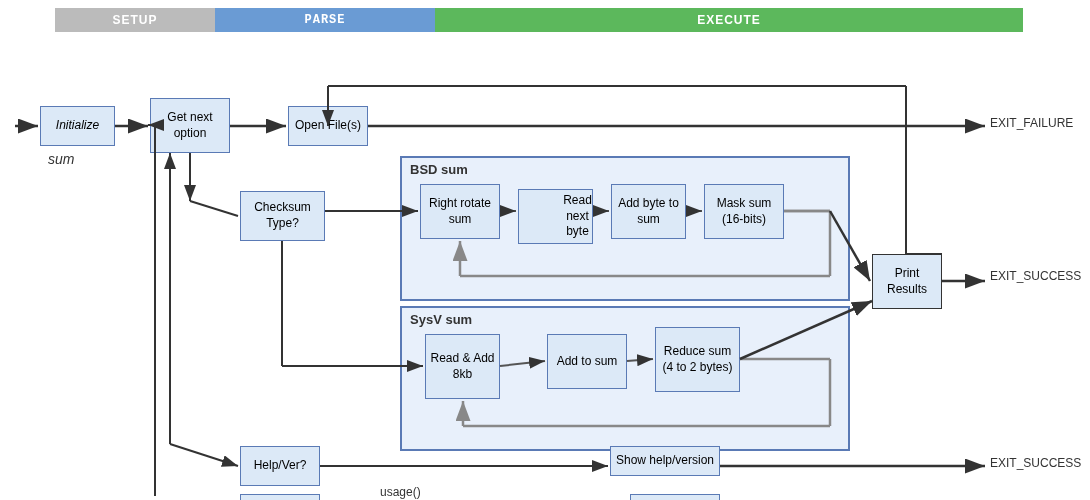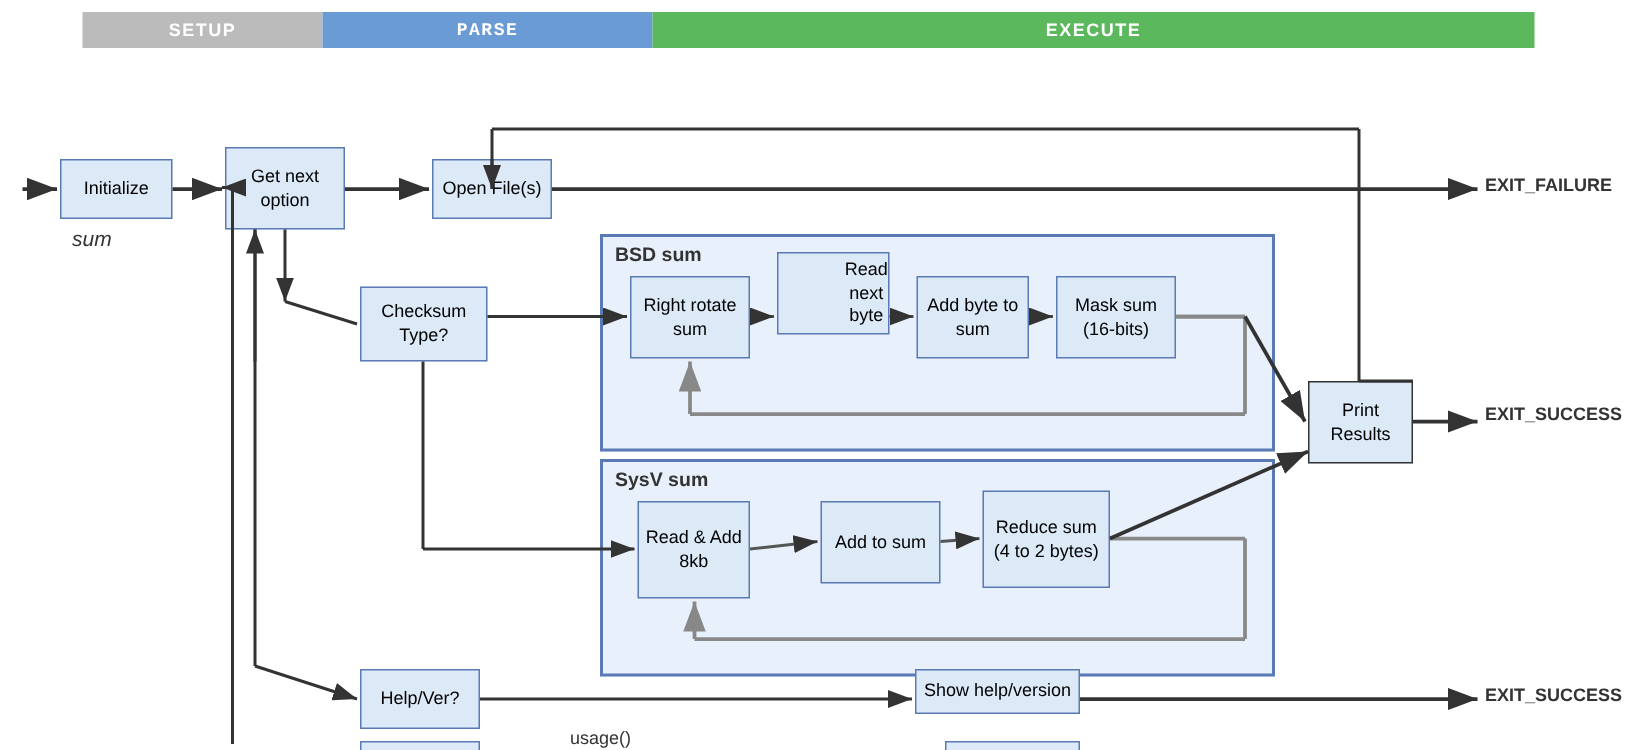--- a/index.html
+++ b/index.html
@@ -102,21 +102,21 @@
       position: absolute;
       font-size: 12px;
       color: #333;
     }
 
     
     .exit-label {
       position: absolute;
       font-size: 12px;
       color: #333;
-      font-weight: bold;
+      font-weight: normal;
     }
 
     
     .arrows-svg {
       position: absolute;
       top: 0;
       left: 0;
       width: 1070px;
       height: 460px;
       pointer-events: none;
@@ -146,33 +146,33 @@
 <div class="diagram">
 
   <div class="group-box" style="left:390px; top:120px; width:450px; height:145px;">
     <span class="group-label">BSD sum</span>
   </div>
 
   <div class="group-box" style="left:390px; top:270px; width:450px; height:145px;">
     <span class="group-label">SysV sum</span>
   </div>
 
-  <div class="box" style="left:30px; top:70px; width:75px; height:40px;">Initialize</div>
+  <div class="box" style="left:30px; top:70px; width:75px; height:40px;font-style:italic;">Initialize</div>
 
   <div class="label" style="left:38px; top:115px; font-style:italic; font-size:14px;">sum</div>
 
   <div class="box" style="left:140px; top:62px; width:80px; height:55px;">Get next option</div>
 
   <div class="box" style="left:278px; top:70px; width:80px; height:40px;">Open File(s)</div>
 
   <div class="box" style="left:230px; top:155px; width:85px; height:50px;">Checksum Type?</div>
 
   <div class="box" style="left:410px; top:148px; width:80px; height:55px;">Right rotate sum</div>
 
-  <div class="box" style="left:508px; top:132px; width:75px; height:55px;padding-left:48px;">Read next byte</div>
+  <div class="box" style="left:508px; top:153px; width:75px; height:55px;padding-left:48px;">Read next byte</div>
 
   <div class="box" style="left:601px; top:148px; width:75px; height:55px;">Add byte to sum</div>
 
   <div class="box" style="left:694px; top:148px; width:80px; height:55px;">Mask sum (16-bits)</div>
 
   <div class="box" style="left:415px; top:298px; width:75px; height:65px;">Read &amp; Add 8kb</div>
 
   <div class="box" style="left:537px; top:298px; width:80px; height:55px;">Add to sum</div>
 
   <div class="box" style="left:645px; top:291px; width:85px; height:65px;">Reduce sum (4 to 2 bytes)</div>

